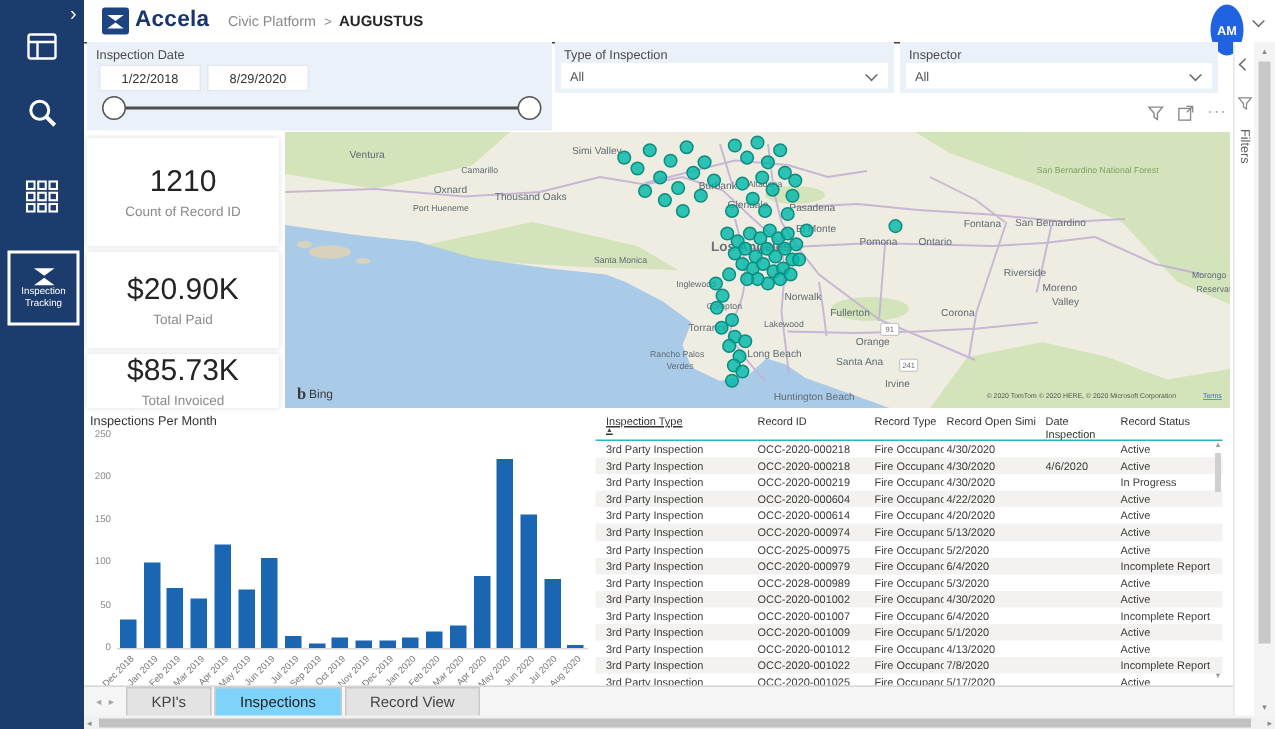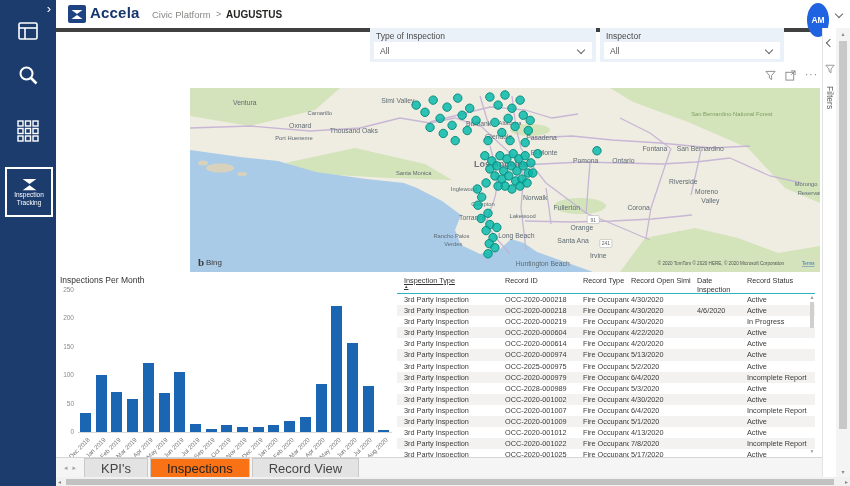--- a/index.html
+++ b/index.html
@@ -6,36 +6,36 @@
   #app{position:relative;width:850px;height:486px;overflow:hidden;
        font-family:"Liberation Sans",sans-serif;background:#fff;}
   
   #sidebar{position:absolute;left:0;top:0;width:56px;height:486px;background:#1c3c6e;}
   .sb-expand{position:absolute;top:1px;right:5px;color:#fff;font-size:13px;cursor:pointer;}
   .sb-btn{position:absolute;left:0;width:56px;display:flex;justify-content:center;}
   .sb-tile{position:absolute;left:5px;top:167px;width:44px;height:46px;border:2px solid #fff;
            display:flex;flex-direction:column;align-items:center;justify-content:center;color:#fff;}
   .sb-tile span{font-size:6.5px;line-height:7.5px;}
   
-  #header{position:absolute;left:56px;top:0;width:794px;height:28px;background:#fff;border-bottom:4px solid #404040;}
+  #header{position:absolute;left:56px;top:0;width:794px;height:28px;background:#fff;border-bottom:1px solid #404040;}
   #logo-box{position:absolute;left:12px;top:5px;width:18px;height:18px;background:#1d4382;border-radius:2px;
             display:flex;align-items:center;justify-content:center;}
   #brand{position:absolute;left:34px;top:4px;font-size:15px;font-weight:bold;color:#17366d;letter-spacing:.2px;}
   #crumb-platform{position:absolute;left:96px;top:9px;font-size:9.5px;color:#8a8886;}
   #crumb-sep{position:absolute;left:160px;top:9px;font-size:9px;color:#8a8886;}
   #crumb-page{position:absolute;left:170px;top:8.5px;font-size:10px;font-weight:bold;color:#252423;}
   #avatar{position:absolute;left:751px;top:3px;width:22px;height:34px;border-radius:50%;background:#1f63e0;
           color:#fff;font-size:8.5px;font-weight:bold;display:flex;align-items:center;justify-content:center;}
   .chev{display:inline-block;width:5px;height:5px;border-right:1.4px solid #666;border-bottom:1.4px solid #666;transform:rotate(45deg);}
   #avatar-chev{position:absolute;left:780px;top:11px;}
   
   .slicer{position:absolute;background:#ebf1f9;}
   #slicer-date{left:58px;top:28px;width:310px;height:59px;}
   #slicer-type{left:370px;top:28px;width:226px;height:34px;}
-  #slicer-insp{left:600px;top:28px;width:184px;height:34px;}
+  #slicer-insp{left:600px;top:28px;width:212px;height:34px;}
   .slicer-label{position:absolute;left:6px;top:3px;font-size:8.5px;color:#4a4a4a;}
   .date-box{position:absolute;top:15px;width:66px;height:16px;background:#fff;border:1px solid #e2e6ee;
             font-size:8.5px;color:#333;display:flex;align-items:center;justify-content:center;}
   #date-start{left:8px;} #date-end{left:80px;}
   #slider-track{position:absolute;left:18px;top:43px;width:277px;height:2px;background:#4d4d4d;}
   .slider-handle{position:absolute;top:36px;width:14px;height:14px;border-radius:50%;background:#fff;border:1.6px solid #555;}
   #handle-l{left:10px;} #handle-r{left:287px;}
   .dd-field{position:absolute;left:4px;top:14px;right:4px;height:17px;background:#fff;
             font-size:8.5px;color:#555;display:flex;align-items:center;padding-left:6px;}
   .dd-chev{position:absolute;right:8px;top:5px;}
@@ -67,23 +67,23 @@
   .trow{height:11.1px;line-height:11.1px;}
   .trow:nth-child(even){background:#f3f2f1;}
   .td{overflow:hidden;white-space:nowrap;padding:0 2px;}
   .td:first-child{padding-left:7px;}
   #tscroll{position:absolute;right:-1px;top:20px;width:8px;height:160px;}
   #tscroll .arr{position:absolute;left:0;width:8px;font-size:5px;color:#999;text-align:center;}
   #tscroll .thumb{position:absolute;left:2px;top:8px;width:4px;height:26px;background:#cfcfcf;}
   
   #tabbar{position:absolute;left:56px;top:457px;width:780px;height:20px;background:#f5f5f5;border-top:1px solid #d6d6d6;display:flex;align-items:stretch;}
   #tab-arrows{width:28px;display:flex;align-items:center;justify-content:center;gap:5px;color:#a5a5a5;font-size:7px;}
-  .tab{border:1px solid #c9c9c9;border-bottom:none;background:#e3e3e3;color:#444;font-size:13px;
+  .tab{border:1px solid #c9c9c9;border-bottom:none;background:#e3e3e3;color:#444;font-size:10px;
        display:flex;align-items:center;padding:0 16px;margin-right:2px;}
-  .tab.active{background:#f97316;color:#222;}
+  .tab.active{background:#7dd3fc;color:#222;}
   
   #hscroll{position:absolute;left:56px;top:477px;width:794px;height:9px;background:#f1f1f1;}
   #hscroll .thumb{position:absolute;left:10px;top:1.5px;width:768px;height:6px;background:#c2c2c2;}
   #hscroll .arr{position:absolute;top:1px;font-size:6px;color:#8a8a8a;}
   #rail{position:absolute;left:822px;top:28px;width:14px;height:449px;background:#fff;border-left:1px solid #e4e4e4;}
   #rail-chev{position:absolute;left:4px;top:12px;transform:rotate(135deg);}
   #rail-funnel{position:absolute;left:2px;top:36px;}
   #rail-label{position:absolute;left:2px;top:58px;font-size:8.5px;color:#605e5c;writing-mode:vertical-rl;}
   #vscroll{position:absolute;left:836px;top:28px;width:14px;height:449px;background:#f4f4f4;}
   #vscroll .thumb{position:absolute;left:3px;top:13px;width:8px;height:388px;background:#c8c8c8;}
@@ -142,20 +142,28 @@
       </svg>
     </div>
     <span id="brand">Accela</span>
     <span id="crumb-platform">Civic Platform</span>
     <span id="crumb-sep">&gt;</span>
     <span id="crumb-page">AUGUSTUS</span>
     <div id="avatar">AM</div>
     <span id="avatar-chev" class="chev"></span>
   </header>
 
+  <div class="slicer" id="slicer-date">
+    <div class="slicer-label">Inspection Date</div>
+    <div class="date-box" id="date-start">1/22/2018</div>
+    <div class="date-box" id="date-end">8/29/2020</div>
+    <div id="slider-track"></div>
+    <div class="slider-handle" id="handle-l"></div>
+    <div class="slider-handle" id="handle-r"></div>
+  </div>
   <div class="slicer" id="slicer-type">
     <div class="slicer-label">Type of Inspection</div>
     <div class="dd-field">
       <span>All</span>
       <span class="chev dd-chev"></span>
     </div>
   </div>
   <div class="slicer" id="slicer-insp">
     <div class="slicer-label">Inspector</div>
     <div class="dd-field">
@@ -168,20 +176,34 @@
     <svg width="11" height="11" viewBox="0 0 12 12">
       <path d="M1,1.5 H11 L7.2,6 V10.5 L4.8,8.8 V6 Z" fill="none" stroke="#8a8886" stroke-width="1"></path>
     </svg>
     <svg width="11" height="11" viewBox="0 0 12 12">
       <rect x="1" y="2.5" width="8.5" height="8.5" fill="none" stroke="#8a8886" stroke-width="1"></rect>
       <path d="M6.5,1 H11 V5.5 M11,1 L6.8,5.2" fill="none" stroke="#8a8886" stroke-width="1"></path>
     </svg>
     <span style="font-size:10px;letter-spacing:1px;line-height:6px;">···</span>
   </div>
 
+  <div id="kpis">
+      <div class="kpi-card" style="height: 72px;">
+        <div class="kpi-val">1210</div>
+        <div class="kpi-lab">Count of Record ID</div>
+      </div>
+      <div class="kpi-card" style="height: 64px;">
+        <div class="kpi-val">$20.90K</div>
+        <div class="kpi-lab">Total Paid</div>
+      </div>
+      <div class="kpi-card" style="height: 36px;">
+        <div class="kpi-val">$85.73K</div>
+        <div class="kpi-lab">Total Invoiced</div>
+      </div>
+    </div>
 
   <div id="map">
     <svg id="mapsvg" width="630" height="184" viewBox="0 0 630 184">
       <rect x="0" y="0" width="630" height="184" fill="#efece1"></rect>
 
       <g fill="#cfe2b4" opacity="0.85">
         <path d="M0,0 L150,0 L125,22 L60,38 L0,28 Z"></path>
         <path d="M95,75 L165,60 L235,76 L262,92 L200,90 L128,86 Z"></path>
         <path d="M420,0 L630,0 L630,115 L595,100 L558,60 L498,34 L443,14 Z"></path>
         <path d="M455,150 L505,140 L548,150 L588,165 L630,158 L630,184 L430,184 Z"></path>

